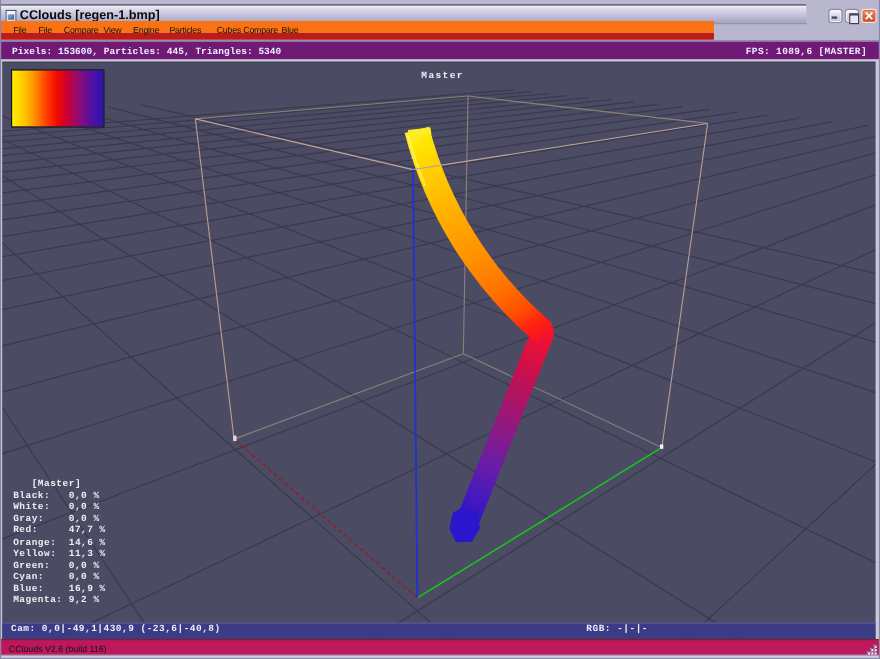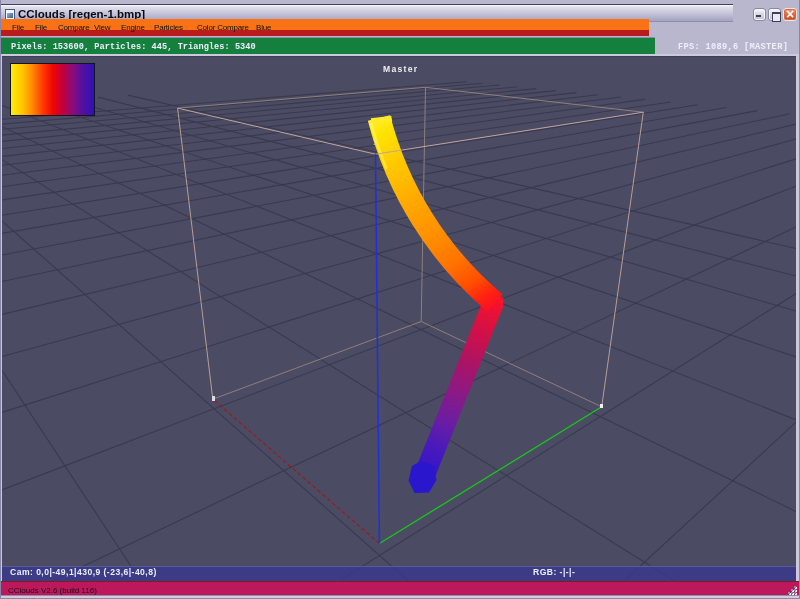--- a/index.html
+++ b/index.html
@@ -13,28 +13,28 @@
 #ttext{position:absolute;left:17px;top:3px;font-size:11.5px;font-weight:bold;color:#0a0a14}
 .wbtn{position:absolute;top:3px;width:13px;height:13px;border:1px solid #8a88aa;border-radius:3px;
  background:linear-gradient(#fdfdfe,#d8d7e6 45%,#c2c1d4);box-shadow:inset 0 0 0 1px #f6f6fa}
 #bmin{left:752px} #bmax{left:767px}
 #bclose{left:782px;width:14px;background:linear-gradient(#f4a183,#e06b44 45%,#c04a24);border-color:#f0e4de;box-shadow:inset 0 0 0 1px #d86a40}
 #bmin:after{content:"";position:absolute;left:2px;bottom:3px;width:5px;height:2px;background:#3f3f55}
 #bmax:after{content:"";position:absolute;left:2.5px;top:3px;width:7px;height:7px;border:1px solid #3f3f55;border-top-width:2px;background:#e8e8f2}
 #bclose:after{content:"\00d7";position:absolute;left:2px;top:-3px;font-size:14px;font-weight:bold;color:#fff}
 #menubar{position:absolute;left:1px;top:19px;width:648px;height:17px;background:#f97316;border-bottom:6px solid #b91c1c}
 .mi{position:absolute;top:4px;font-size:8px;color:#111;letter-spacing:-0.2px}
-#infobar{position:absolute;left:1px;top:37px;width:654px;height:17px;background:#15803d;border-top:1px solid #8f8dab;
+#infobar{position:absolute;left:1px;top:37px;width:798px;height:17px;background:#701a75;border-top:1px solid #8f8dab;
  color:#eef;font-family:"Liberation Mono",monospace;font-weight:bold;font-size:8.6px}
 .ib{position:absolute;top:4px;letter-spacing:0.05px;white-space:pre}
 #vpframe{position:absolute;left:1px;top:54px;width:798px;height:528px;background:#ccc9db}
 #vp{position:absolute;left:2px;top:56px;width:794px;height:525px;background:#4b4b64;overflow:hidden}
 #cambar{position:absolute;left:0;bottom:0;width:794px;height:15px;background:rgba(56,56,140,0.85);
  border-top:1px solid rgba(120,120,180,0.5)}
-.hud{position:absolute;color:#eeeef6;font-family:Liberation Sans, sans-serif;font-weight:bold;font-size:8.6px;letter-spacing:0.45px;white-space:pre}
+.hud{position:absolute;color:#eeeef6;font-family:Liberation Mono, monospace;font-weight:bold;font-size:8.6px;letter-spacing:0.45px;white-space:pre}
 #grad{position:absolute;left:8px;top:7px;width:85px;height:53px;border:1px solid #14141e;
  background:linear-gradient(90deg,#ffee00 0%,#ffc400 14%,#ff8800 26%,#ff3c00 38%,#f00800 50%,#c4003c 62%,#8c0c78 74%,#5410a0 86%,#2e12b4 100%)}
 #statusbar{position:absolute;left:1px;top:581px;width:798px;height:15px;background:#be185d;
  border-top:1px solid #7f1d1d;border-bottom:1px solid #8f8dab}
 #statustext{position:absolute;left:7px;top:4px;font-size:8px;color:#111}
 #grip{position:absolute;left:793px;top:4px;width:2px;height:2px;background:#8e8caa;
  box-shadow:-3px 3px #8e8caa,0 3px #8e8caa,-6px 6px #8e8caa,-3px 6px #8e8caa,0 6px #8e8caa,1px 1px #fff,-2px 4px #fff,1px 4px #fff,-5px 7px #fff,-2px 7px #fff,1px 7px #fff}
 #botedge{position:absolute;left:0px;top:596px;width:800px;height:3px;background:#d0cede;border-bottom:1px solid #8886a8;box-sizing:border-box}
 </style></head><body>
 <div id="win">
@@ -47,21 +47,21 @@
       <div class="wbtn" id="bmax"></div>
       <div class="wbtn" id="bclose"></div>
  </div>
  <div id="menubar">
   <span class="mi" style="left:11px">File</span>
   <span class="mi" style="left:34px">File</span>
   <span class="mi" style="left:57px">Compare</span>
   <span class="mi" style="left:93px">View</span>
   <span class="mi" style="left:120px">Engine</span>
   <span class="mi" style="left:153px">Particles</span>
-  <span class="mi" style="left:196px">Color Compare</span>
+  <span class="mi" style="left:196px">Cubes Compare</span>
   <span class="mi" style="left:255px">Blue</span>
  </div>
  <div id="infobar">
   <span class="ib" style="left:10px">Pixels: 153600, Particles: 445, Triangles: 5340</span>
   <span class="ib" style="left:677px;letter-spacing:0.35px">FPS: 1089,6 [MASTER]</span>
  </div>
  <div id="vpframe"></div>
  <div id="vp">
   <div style="position:absolute;left:0;top:0;width:794px;height:1px;background:#3e3e56;z-index:3"></div>
   <svg width="794" height="525" viewBox="2 56 794 525" style="position:absolute;left:0;top:0">
@@ -143,20 +143,31 @@
           <path d="M375.5 154.2L177.6 108.1"></path>
           <path d="M375.5 154.2L643.3 112.2"></path>
         </g>
 <path d="M379.4 543.5L375.5 154.2" stroke="#2130d6" stroke-width="1.6" fill="none"></path>
 <rect x="212" y="396" width="3" height="5" fill="#dcdce8"></rect>
 <rect x="600" y="404" width="3" height="4" fill="#f0f0f8"></rect>
 <text x="373" y="143" fill="#e4e4c4" opacity="0.85" font-size="7.5" font-family="Liberation Mono, monospace">y</text>
 </svg>
   <div id="grad"></div>
   <div class="hud" style="left:381px;top:8px;letter-spacing:1.3px">Master</div>
+  <div class="hud" style="left:10px;top:379px;line-height:10.55px">   [Master]
+Black:   0,0 %
+White:   0,0 %
+Gray:    0,0 %
+Red:     47,7 %
+Orange:  14,6 %
+Yellow:  11,3 %
+Green:   0,0 %
+Cyan:    0,0 %
+Blue:    16,9 %
+Magenta: 9,2 %</div>
   <div id="cambar"></div>
   <div class="hud" style="left:8px;top:511px">Cam: 0,0|-49,1|430,9 (-23,6|-40,8)</div>
   <div class="hud" style="left:531px;top:511px">RGB: -|-|-</div>
  </div>
  <div id="statusbar">
       <div id="statustext">CClouds V2.6 (build 116)</div>
       <div id="grip"></div>
     </div>
  <div id="botedge"></div>
 </div>

